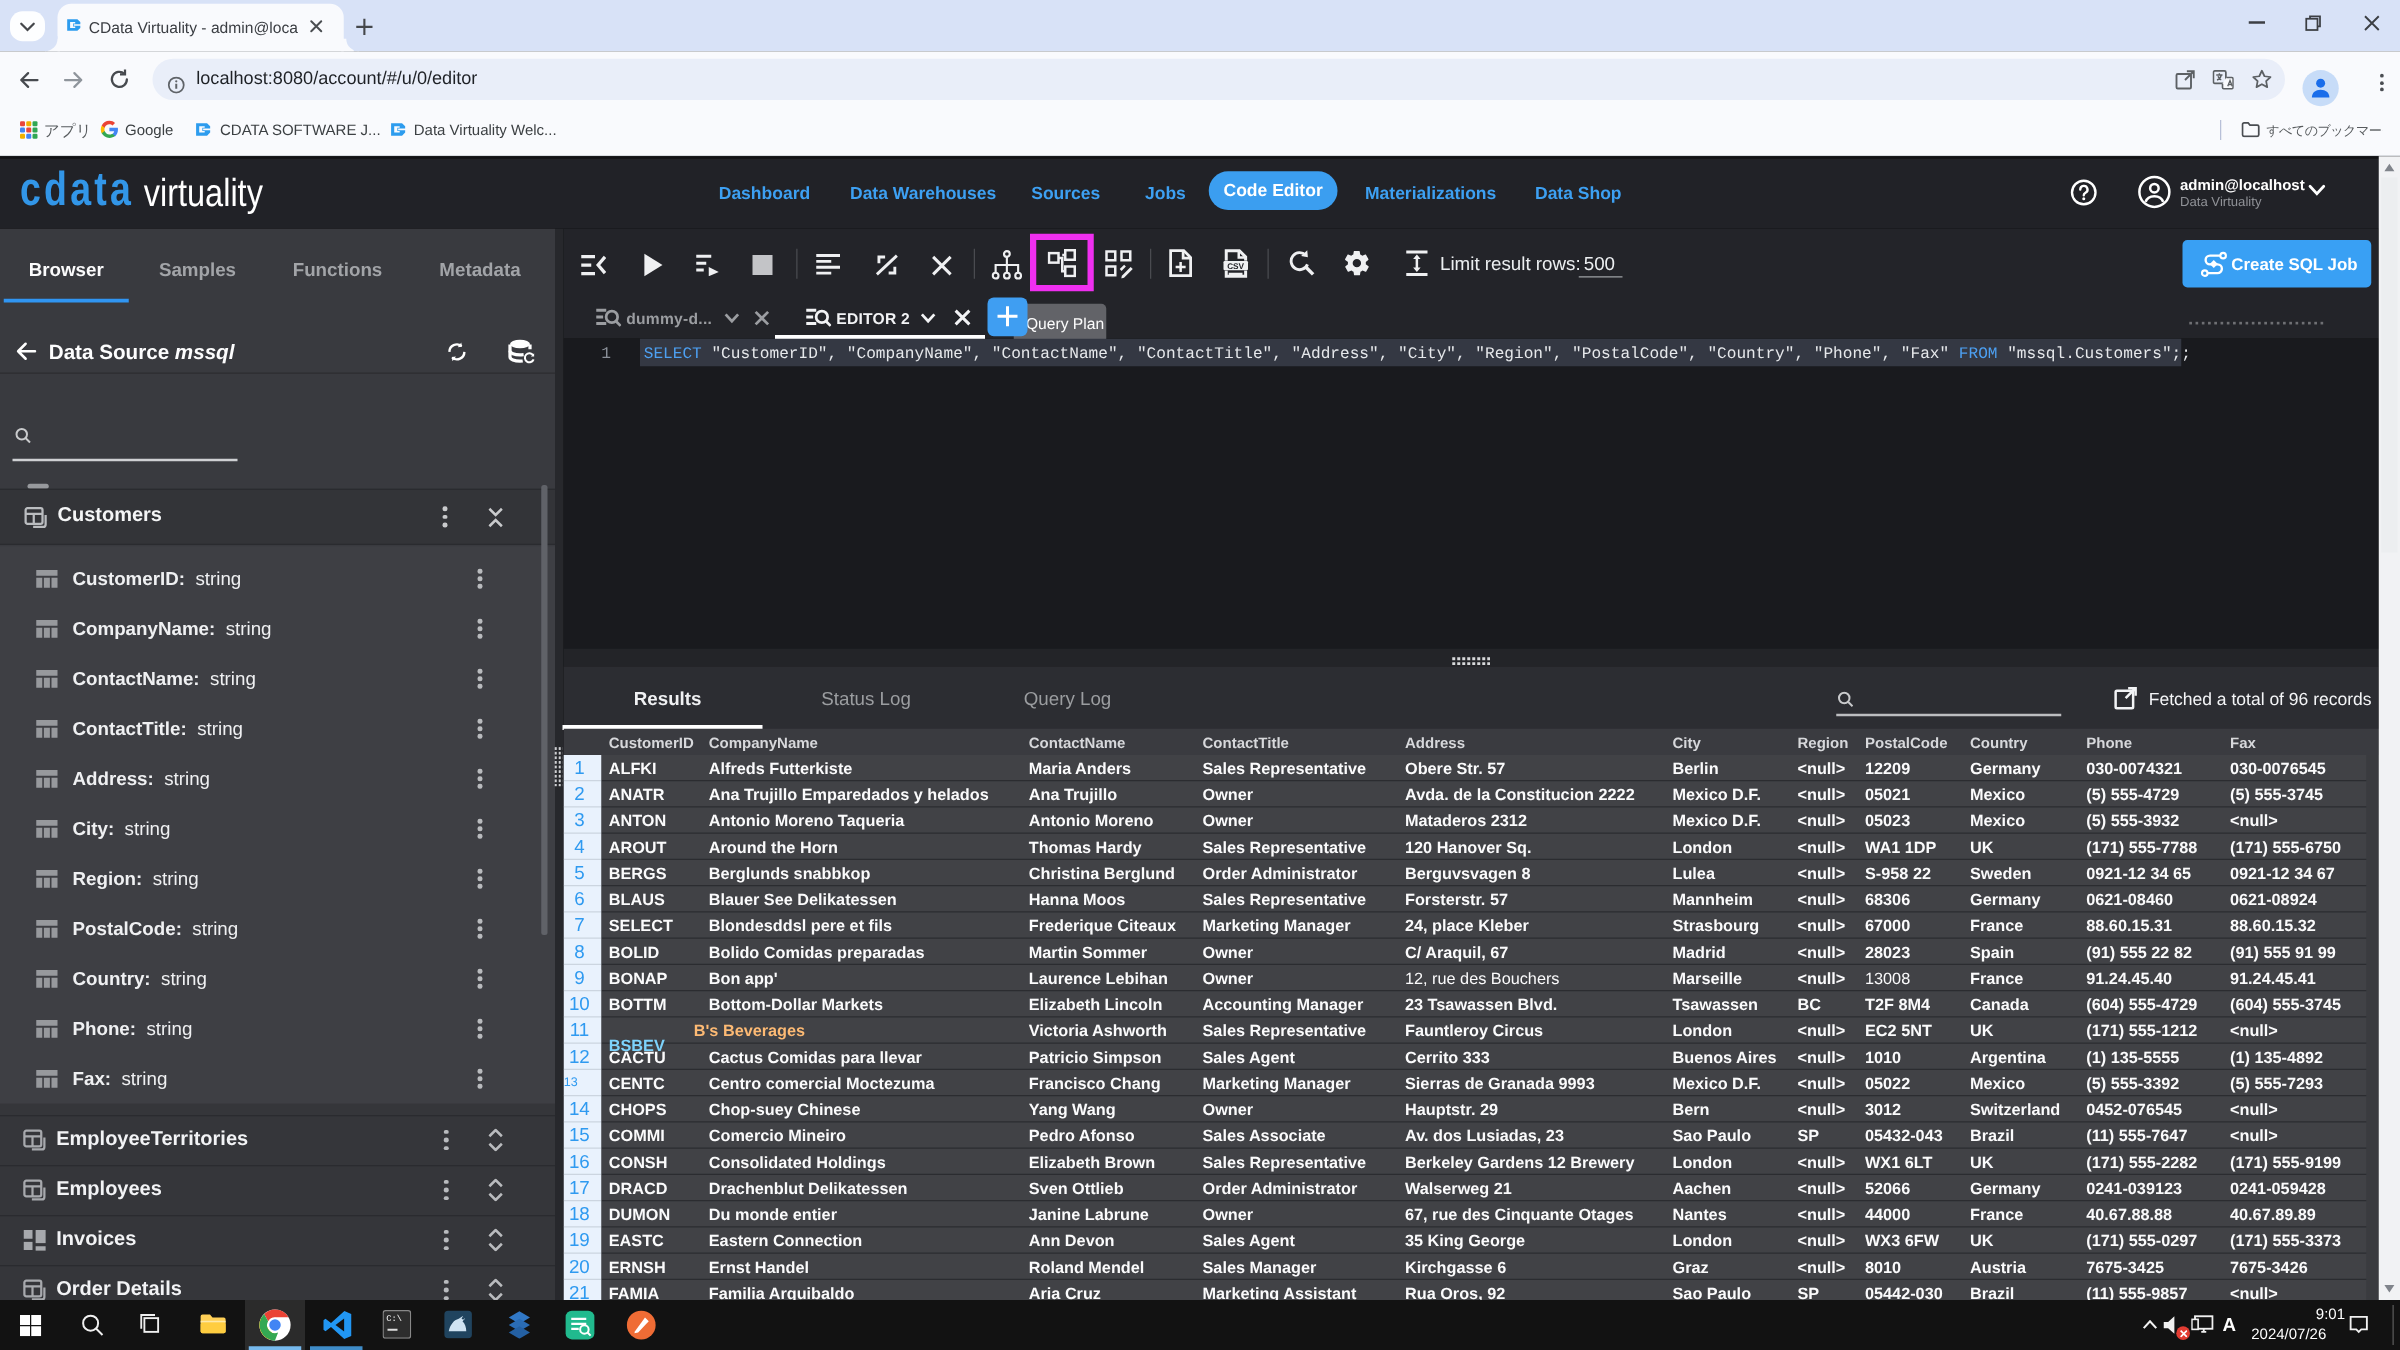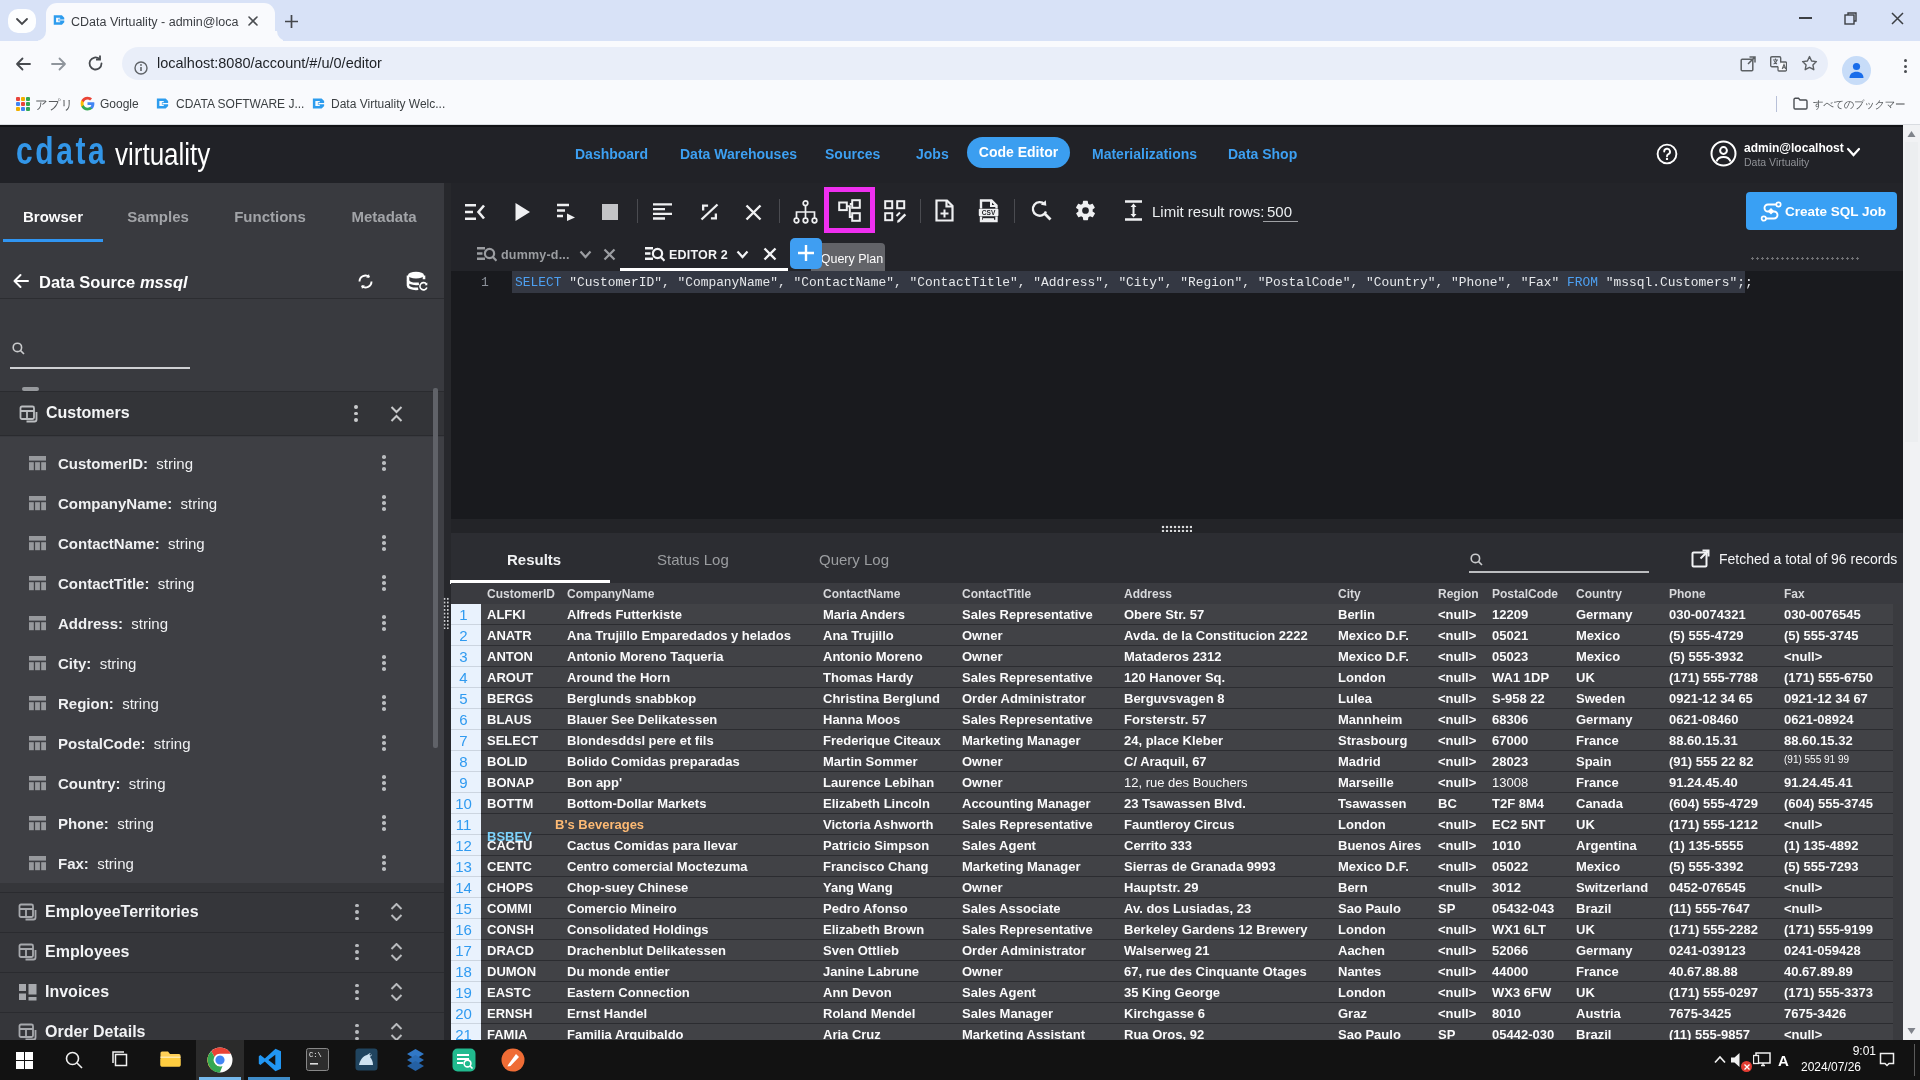--- a/index.html
+++ b/index.html
@@ -585,21 +585,21 @@
 <div class="ab" style="left:36px;top:150px;font-size:13px;font-weight:700;color:#fbfbfc;white-space:nowrap">BOLID</div>
 <div class="ab" style="left:116px;top:150px;font-size:13px;font-weight:700;color:#fbfbfc;white-space:nowrap">Bolido Comidas preparadas</div>
 <div class="ab" style="left:372px;top:150px;font-size:13px;font-weight:700;color:#fbfbfc;white-space:nowrap">Martin Sommer</div>
 <div class="ab" style="left:511px;top:150px;font-size:13px;font-weight:700;color:#fbfbfc;white-space:nowrap">Owner</div>
 <div class="ab" style="left:673px;top:150px;font-size:13px;font-weight:700;color:#fbfbfc;white-space:nowrap">C/ Araquil, 67</div>
 <div class="ab" style="left:887px;top:150px;font-size:13px;font-weight:700;color:#fbfbfc;white-space:nowrap">Madrid</div>
 <div class="ab" style="left:987px;top:150px;font-size:13px;font-weight:700;color:#fbfbfc;white-space:nowrap">&lt;null&gt;</div>
 <div class="ab" style="left:1041px;top:150px;font-size:13px;font-weight:700;color:#fbfbfc;white-space:nowrap">28023</div>
 <div class="ab" style="left:1125px;top:150px;font-size:13px;font-weight:700;color:#fbfbfc;white-space:nowrap">Spain</div>
 <div class="ab" style="left:1218px;top:150px;font-size:13px;font-weight:700;color:#fbfbfc;white-space:nowrap">(91) 555 22 82</div>
-<div class="ab" style="left:1333px;top:150px;font-size:10px;font-weight:400;color:#fbfbfc;white-space:nowrap">(91) 555 91 99</div>
+<div class="ab" style="left:1333px;top:150px;font-size:13px;font-weight:700;color:#fbfbfc;white-space:nowrap">(91) 555 91 99</div>
 <div class="ab" style="left:0;top:168px;width:1452px;height:21px;border-bottom:1px solid #2b2c30"></div>
 <div class="ab" style="left:36px;top:171px;font-size:13px;font-weight:700;color:#fbfbfc;white-space:nowrap">BONAP</div>
 <div class="ab" style="left:116px;top:171px;font-size:13px;font-weight:700;color:#fbfbfc;white-space:nowrap">Bon app'</div>
 <div class="ab" style="left:372px;top:171px;font-size:13px;font-weight:700;color:#fbfbfc;white-space:nowrap">Laurence Lebihan</div>
 <div class="ab" style="left:511px;top:171px;font-size:13px;font-weight:700;color:#fbfbfc;white-space:nowrap">Owner</div>
 <div class="ab" style="left:673px;top:171px;font-size:13px;font-weight:400;color:#fbfbfc;white-space:nowrap">12, rue des Bouchers</div>
 <div class="ab" style="left:887px;top:171px;font-size:13px;font-weight:700;color:#fbfbfc;white-space:nowrap">Marseille</div>
 <div class="ab" style="left:987px;top:171px;font-size:13px;font-weight:700;color:#fbfbfc;white-space:nowrap">&lt;null&gt;</div>
 <div class="ab" style="left:1041px;top:171px;font-size:13px;font-weight:400;color:#fbfbfc;white-space:nowrap">13008</div>
 <div class="ab" style="left:1125px;top:171px;font-size:13px;font-weight:700;color:#fbfbfc;white-space:nowrap">France</div>
@@ -756,21 +756,21 @@
 <div class="ab" style="left:0;top:42px;width:30px;height:21px;border-bottom:1px solid #ccd5e0;text-align:center;line-height:21px;font-size:15px;color:#2f9af0;padding-right:5px">3</div>
 <div class="ab" style="left:0;top:63px;width:30px;height:21px;border-bottom:1px solid #ccd5e0;text-align:center;line-height:21px;font-size:15px;color:#2f9af0;padding-right:5px">4</div>
 <div class="ab" style="left:0;top:84px;width:30px;height:21px;border-bottom:1px solid #ccd5e0;text-align:center;line-height:21px;font-size:15px;color:#2f9af0;padding-right:5px">5</div>
 <div class="ab" style="left:0;top:105px;width:30px;height:21px;border-bottom:1px solid #ccd5e0;text-align:center;line-height:21px;font-size:15px;color:#2f9af0;padding-right:5px">6</div>
 <div class="ab" style="left:0;top:126px;width:30px;height:21px;border-bottom:1px solid #ccd5e0;text-align:center;line-height:21px;font-size:15px;color:#2f9af0;padding-right:5px">7</div>
 <div class="ab" style="left:0;top:147px;width:30px;height:21px;border-bottom:1px solid #ccd5e0;text-align:center;line-height:21px;font-size:15px;color:#2f9af0;padding-right:5px">8</div>
 <div class="ab" style="left:0;top:168px;width:30px;height:21px;border-bottom:1px solid #ccd5e0;text-align:center;line-height:21px;font-size:15px;color:#2f9af0;padding-right:5px">9</div>
 <div class="ab" style="left:0;top:189px;width:30px;height:21px;border-bottom:1px solid #ccd5e0;text-align:center;line-height:21px;font-size:15px;color:#2f9af0;padding-right:5px">10</div>
 <div class="ab" style="left:0;top:210px;width:30px;height:21px;border-bottom:1px solid #ccd5e0;text-align:center;line-height:21px;font-size:15px;color:#2f9af0;padding-right:5px">11</div>
 <div class="ab" style="left:0;top:231px;width:30px;height:21px;border-bottom:1px solid #ccd5e0;text-align:center;line-height:21px;font-size:15px;color:#2f9af0;padding-right:5px">12</div>
-<div class="ab" style="left:0;top:252px;width:30px;height:21px;border-bottom:1px solid #ccd5e0;text-align:center;line-height:21px;font-size:15px;color:#2f9af0;padding-right:5px">13</div>
+<div class="ab" style="left:0;top:252px;width:30px;height:21px;border-bottom:1px solid #ccd5e0;line-height:21px;font-size:10px;color:#2f9af0;padding-right:5px">13</div>
 <div class="ab" style="left:0;top:273px;width:30px;height:21px;border-bottom:1px solid #ccd5e0;text-align:center;line-height:21px;font-size:15px;color:#2f9af0;padding-right:5px">14</div>
 <div class="ab" style="left:0;top:294px;width:30px;height:21px;border-bottom:1px solid #ccd5e0;text-align:center;line-height:21px;font-size:15px;color:#2f9af0;padding-right:5px">15</div>
 <div class="ab" style="left:0;top:315px;width:30px;height:21px;border-bottom:1px solid #ccd5e0;text-align:center;line-height:21px;font-size:15px;color:#2f9af0;padding-right:5px">16</div>
 <div class="ab" style="left:0;top:336px;width:30px;height:21px;border-bottom:1px solid #ccd5e0;text-align:center;line-height:21px;font-size:15px;color:#2f9af0;padding-right:5px">17</div>
 <div class="ab" style="left:0;top:357px;width:30px;height:21px;border-bottom:1px solid #ccd5e0;text-align:center;line-height:21px;font-size:15px;color:#2f9af0;padding-right:5px">18</div>
 <div class="ab" style="left:0;top:378px;width:30px;height:21px;border-bottom:1px solid #ccd5e0;text-align:center;line-height:21px;font-size:15px;color:#2f9af0;padding-right:5px">19</div>
 <div class="ab" style="left:0;top:399px;width:30px;height:21px;border-bottom:1px solid #ccd5e0;text-align:center;line-height:21px;font-size:15px;color:#2f9af0;padding-right:5px">20</div>
 <div class="ab" style="left:0;top:420px;width:30px;height:21px;border-bottom:1px solid #ccd5e0;text-align:center;line-height:21px;font-size:15px;color:#2f9af0;padding-right:5px">21</div>
 </div>
 <div class="ab" style="left:442.5px;top:597px;width:7px;height:32px;background-image:radial-gradient(circle,#cfd0d3 1px,transparent 1.2px);background-size:3.2px 3.7px"></div>

